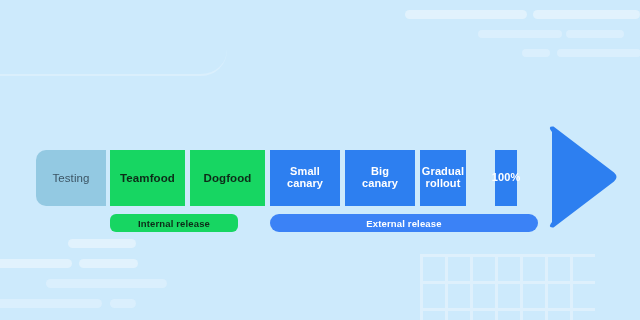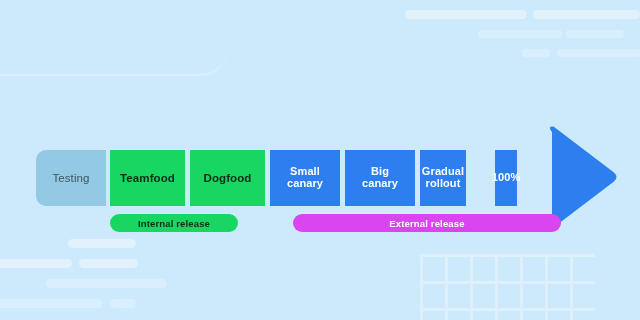--- a/index.html
+++ b/index.html
@@ -45,21 +45,21 @@
   }
   .stage-green{background:#17d662;color:#0d2b18;font-size:11.5px;}
   .stage-blue{background:#2d7ff0;color:#ffffff;}
 
   .pill{
     position:absolute;top:198px;height:18px;border-radius:999px;
     display:flex;align-items:center;justify-content:center;
     font-size:9.5px;font-weight:bold;letter-spacing:.15px;
   }
   .pill-green{background:#17d662;color:#0d2b18;}
-  .pill-blue{background:#d946ef;color:#ffffff;margin-left:23px;}
+  .pill-blue{background:#3b82f6;color:#ffffff;}
 
   .arrow{position:absolute;left:544px;top:106px;width:74px;height:110px;}
 </style>
 </head>
 <body>
 
 <div id="stage">
 
   <div class="deco outline-rr" style="left:-30px;top:-18px;width:255px;height:92px;"></div>
 
@@ -106,21 +106,21 @@
     </div>
 
     <div class="stage stage-blue" style="left:420px;width:46px;">
       <span class="ml">Gradual<br>rollout</span>
     </div>
 
     <div class="stage stage-blue" style="left:495px;width:22px;">
       <span class="ml">100%</span>
     </div>
 
-    <div class="pill pill-green" style="left:110px;width:128px;">
+    <div class="pill pill-green" style="left:110px;width:128px;border-radius:6px;">
       <span>Internal release</span>
     </div>
 
     <div class="pill pill-blue" style="left:270px;width:268px;">
       <span>External release</span>
     </div>
 
   </div>
 </div>
 

